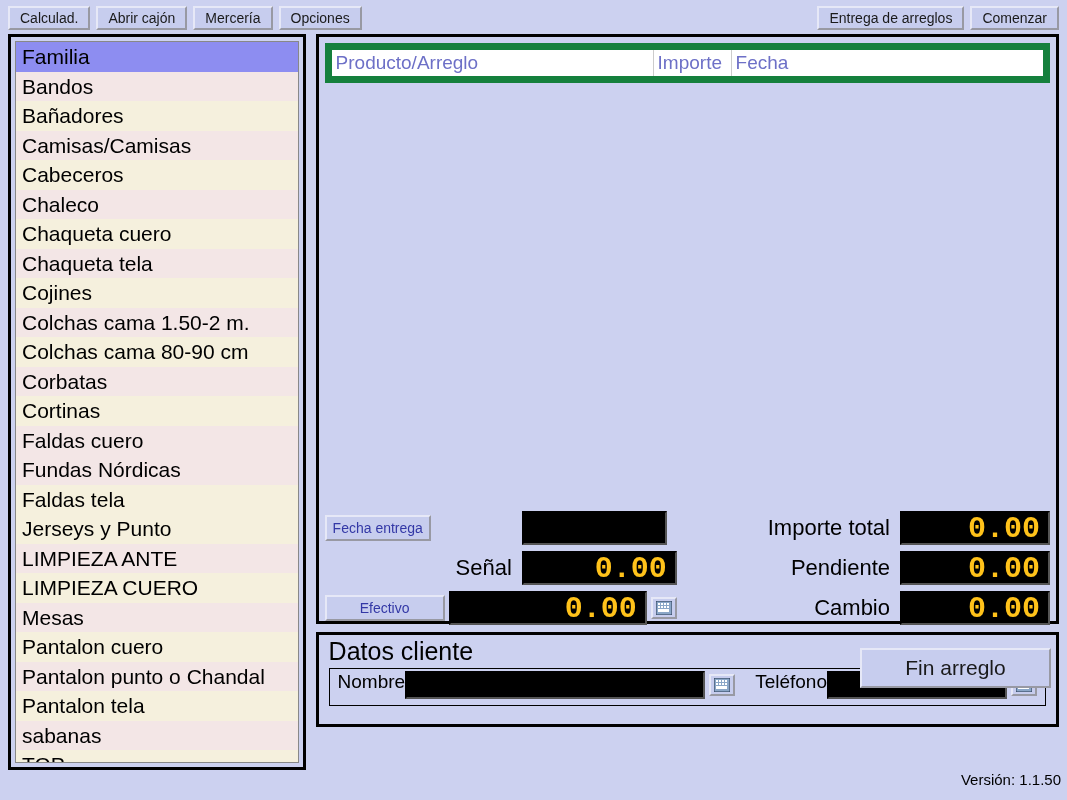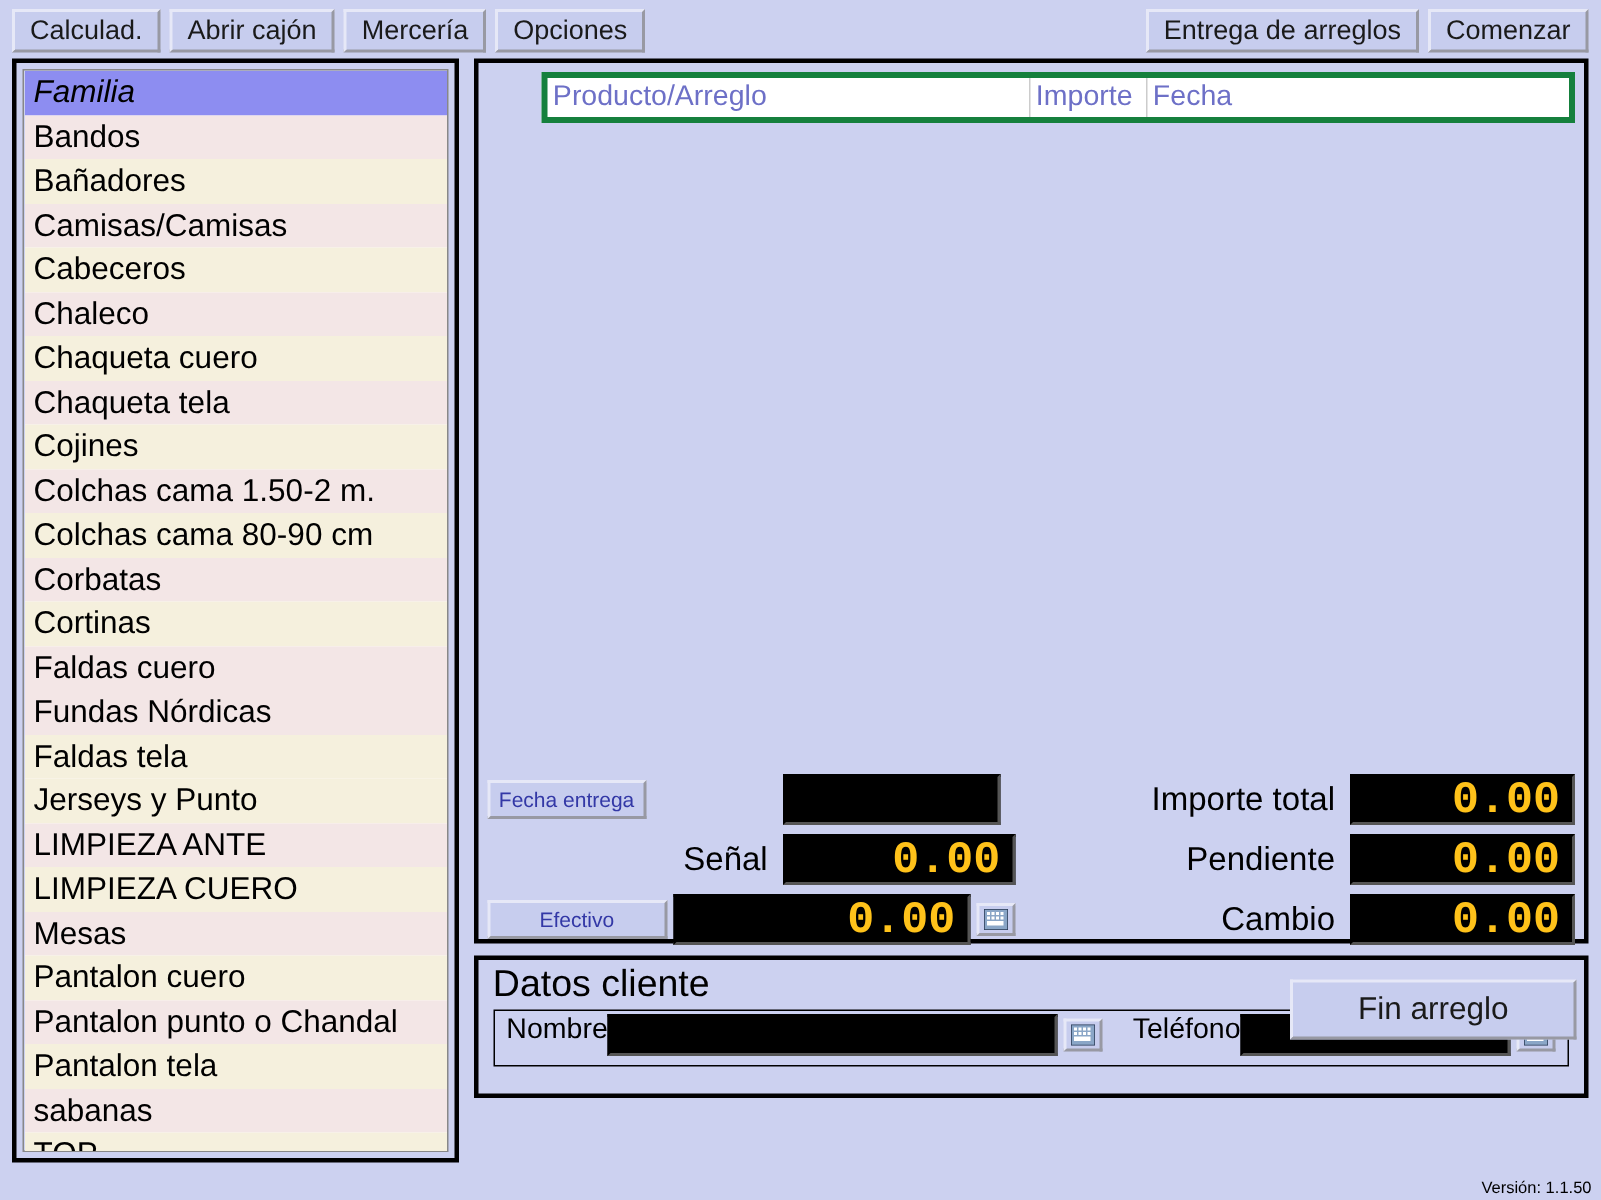--- a/index.html
+++ b/index.html
@@ -13,21 +13,21 @@
 }
 .toolbar {
   display: flex;
   padding: 6px 8px 4px 8px;
   gap: 6px;
 }
 .btn {
   background: #c7cdee;
   border: 2px outset #e6e8f7;
   color: #1a1a1a;
-  font-size: 18px;
+  font-size: 14px;
   padding: 2px 10px;
   cursor: pointer;
   font-family: Arial, Helvetica, sans-serif;
 }
 .toolbar .spacer { flex: 1; }
 .main {
   display: flex;
   gap: 10px;
   padding: 0 8px;
 }
@@ -51,21 +51,20 @@
   font-size: 21px;
   padding: 1px 6px 1px 6px;
   line-height: 27.5px;
   white-space: nowrap;
   overflow: hidden;
   cursor: pointer;
 }
 .family-list .row.header {
   background: #8d8df1;
   color: #000;
-  font-style: italic;
 }
 .family-list .row.even { background: #f5f0dd; }
 .family-list .row.odd  { background: #f3e6e6; }
 .right-col {
   flex: 1;
   display: flex;
   flex-direction: column;
   gap: 8px;
 }
 .ticket-panel {
@@ -76,22 +75,21 @@
 }
 .ticket-table {
   flex: 0 0 448px;
   background: #ccd1f0;
   display: flex;
   flex-direction: column;
 }
 .ticket-header-row {
   display: flex;
   background: #fff;
-  border: 4px solid #15803d;
-  margin-left: 36px;
+  border: 7px solid #15803d;
 }
 .th {
   color: #6d70c7;
   font-size: 19px;
   padding: 2px 4px;
   border-right: 1px solid #ccc;
 }
 .th.prod { flex: 0 0 322px; }
 .th.imp  { flex: 0 0 78px; }
 .th.fec  { flex: 1; border-right: none;}
@@ -171,22 +169,22 @@
   position: absolute;
   right: 8px; top: 614px;
   width: 191px;
   font-size: 21px;
   padding: 6px 8px;
   z-index: 5;
 }
 .right-wrap { position: relative; flex: 1;}
 .version {
   position: absolute;
-  right: 6px; bottom: 2px;
-  font-size: 11px;
+  right: 6px; bottom: 12px;
+  font-size: 15px;
   color: #000;
   text-align: center;
 }
 
 .family-list::-webkit-scrollbar { width: 17px; }
 .family-list::-webkit-scrollbar-track { background: #e8e8f4; border-left:1px solid #aaa;}
 .family-list::-webkit-scrollbar-thumb { background: #c7cdee; border: 1px outset #fff;}
 </style>
 </head>
 <body>

